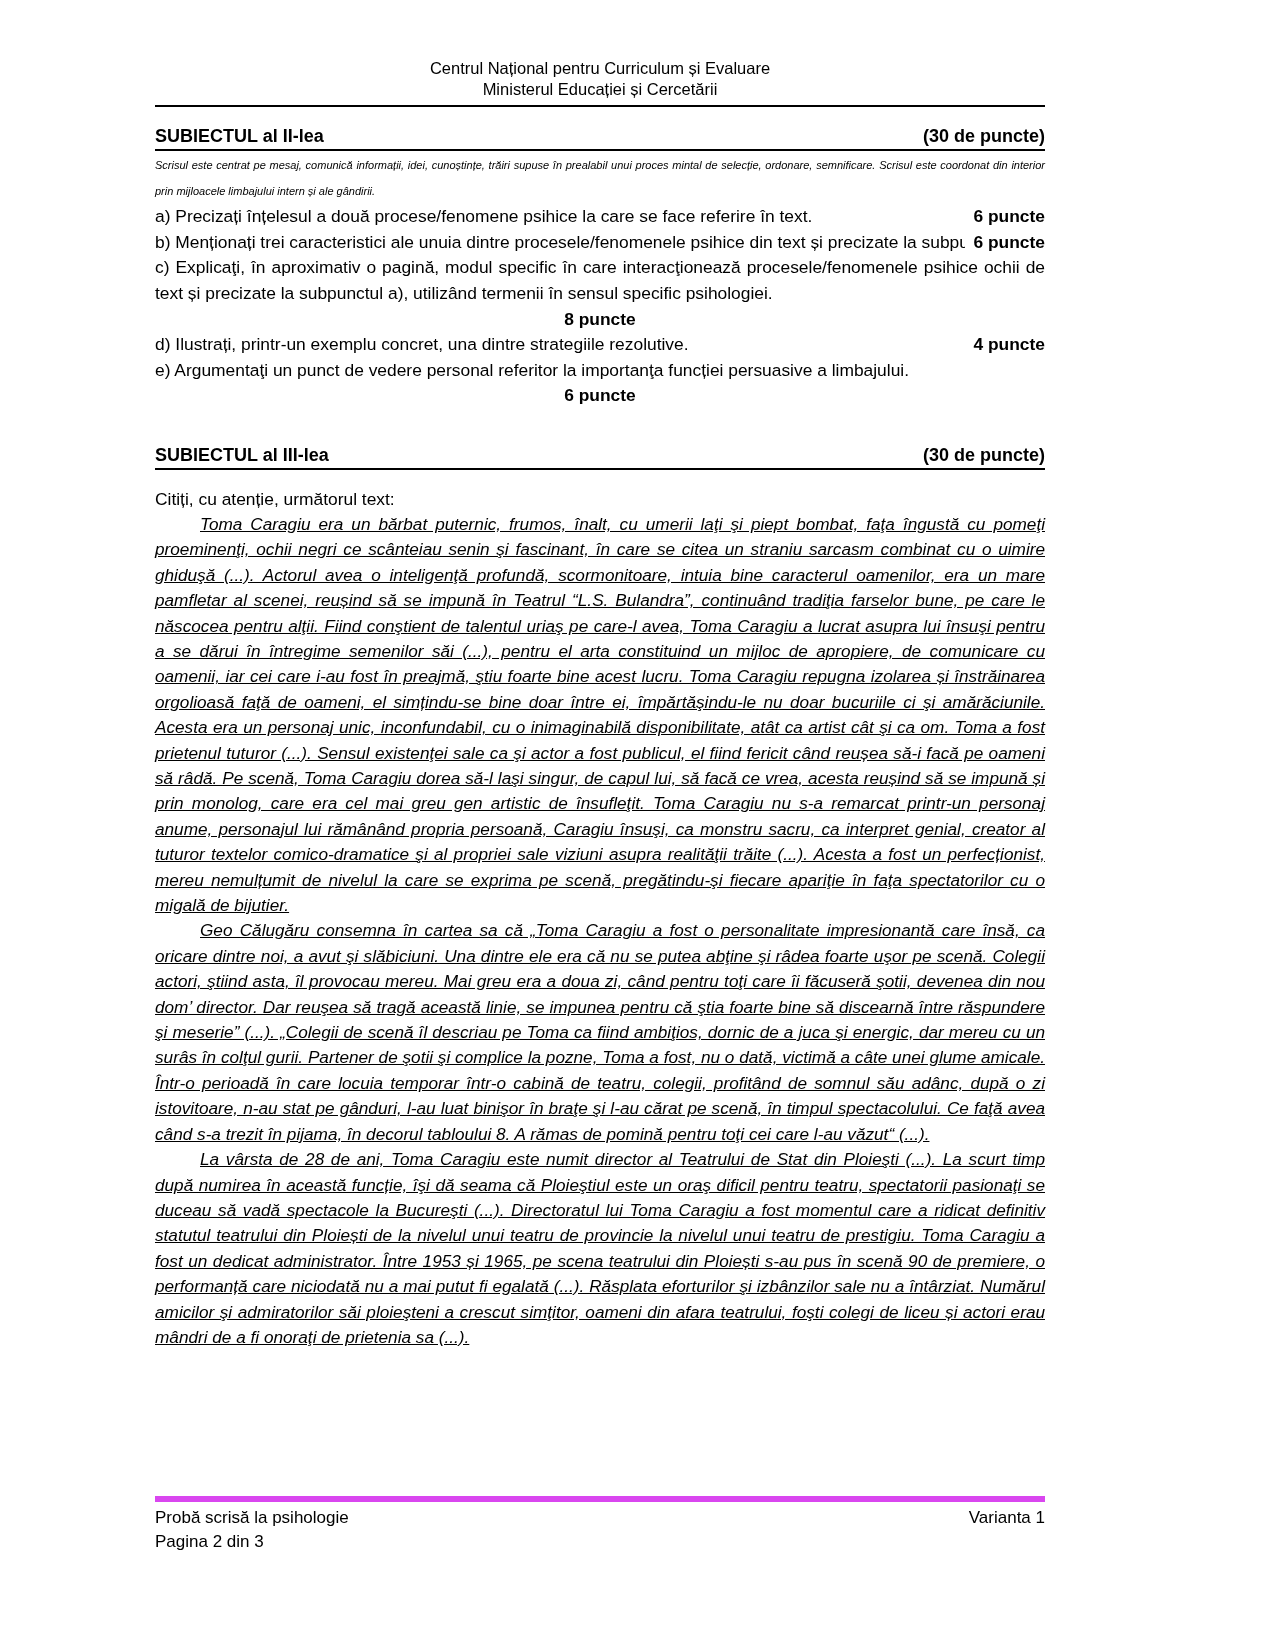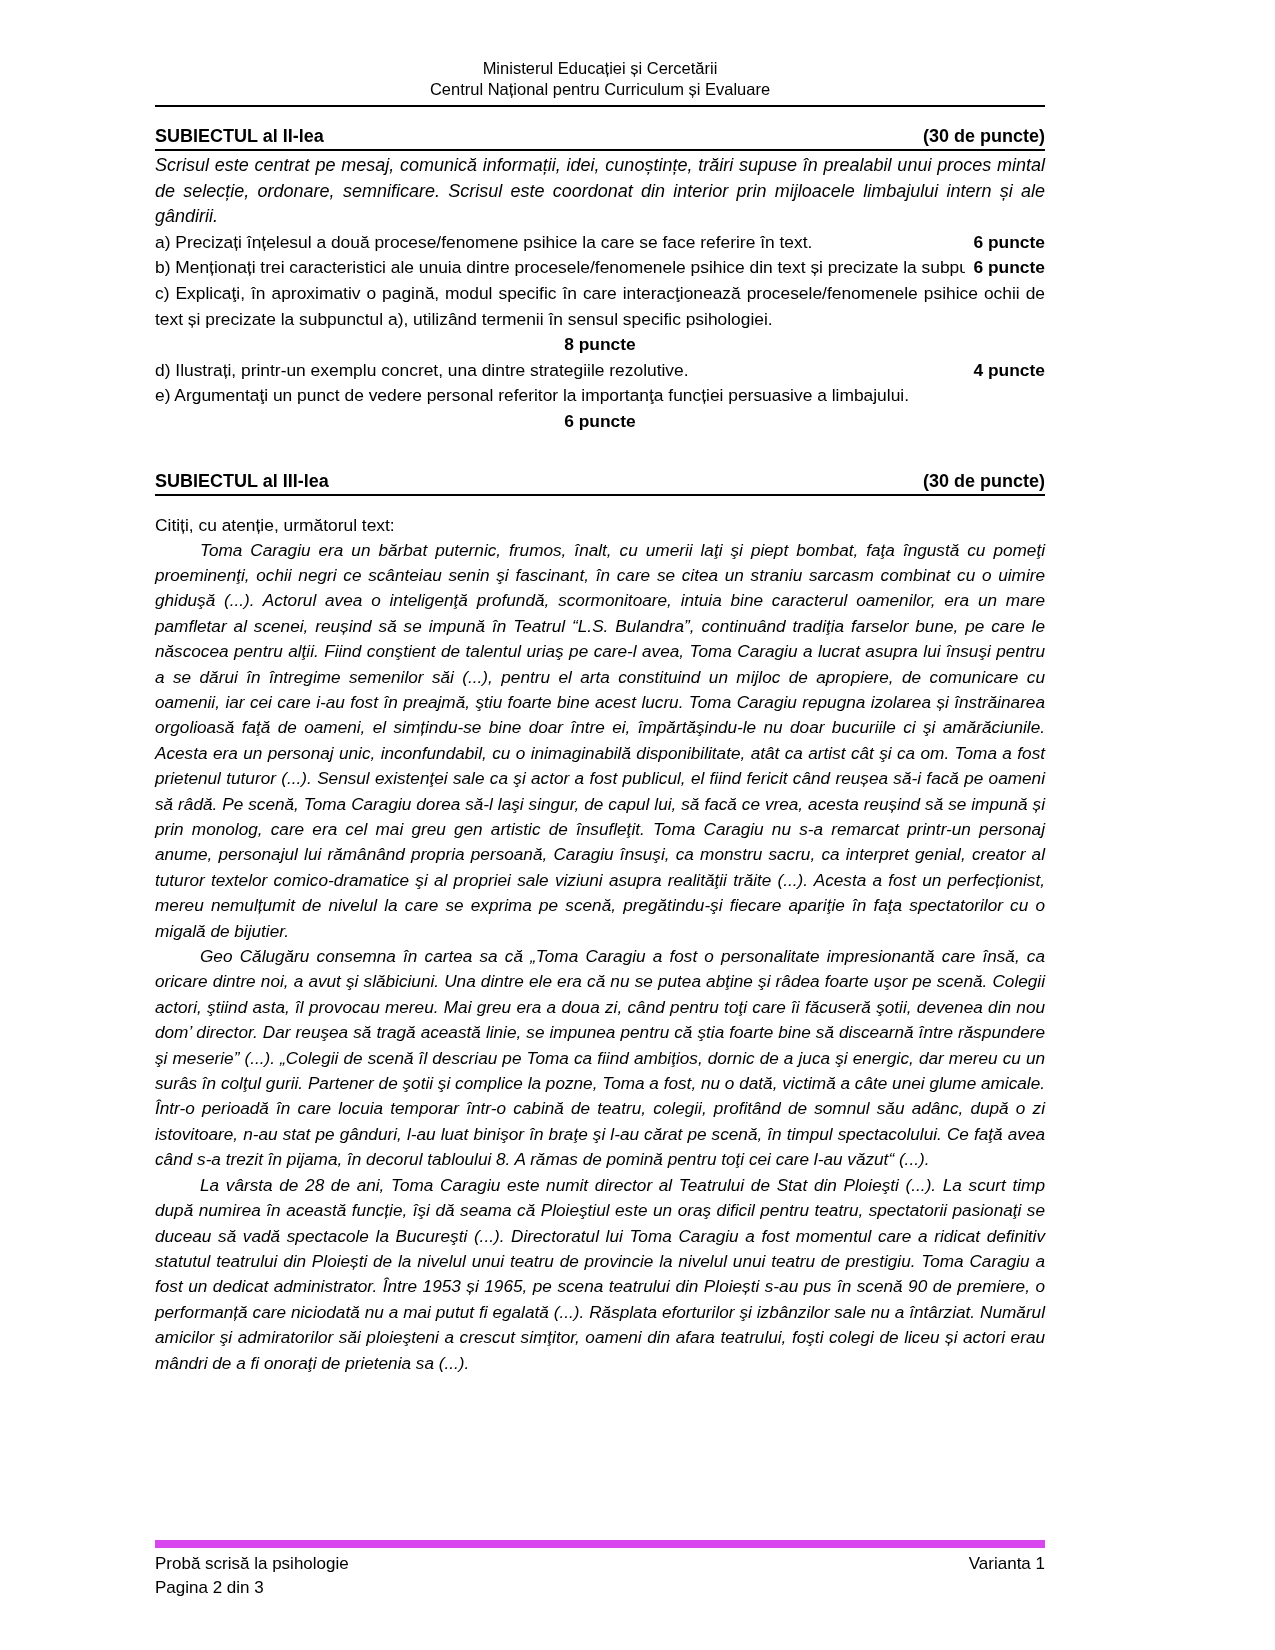--- a/index.html
+++ b/index.html
@@ -34,21 +34,21 @@
     align-items: flex-end;
     font-weight: bold;
     font-size: 18px;
     line-height: 23px;
     border-bottom: 2px solid #000;
     padding: 18px 0 1px 0;
   }
   .subject-row .subject-title { text-decoration: none; }
   .intro {
     font-style: italic;
-    font-size: 18px;
+    font-size: 11px;
     line-height: 25.6px;
     text-align: justify;
     margin: 2px 0 0 0;
   }
   .items {
     font-size: 17.4px;
     line-height: 25.6px;
   }
   .item { position: relative; text-align: justify; }
   .item .pts-abs {
@@ -67,52 +67,52 @@
   .instruction {
     font-size: 17.4px;
     line-height: 26px;
     margin-top: 16px;
   }
   .essay {
     font-style: italic;
     font-size: 17.2px;
     line-height: 25.4px;
     text-align: justify;
+    text-decoration: underline;
   }
   .essay p {
     margin: 0;
     text-indent: 45px;
   }
   .page-footer {
     position: absolute;
     left: 155px;
     top: 1496px;
     width: 890px;
-    border-top: 8px solid #d946ef;
+    border-top: 6px solid #d946ef;
     padding-top: 4px;
     font-size: 17px;
     line-height: 24px;
-    margin-top: 44px;
   }
   .footer-row {
     display: flex;
     justify-content: space-between;
   }
   .footer-center {
     text-align: left;
   }
 </style>
 </head>
 <body>
 
 <div class="content">
 
   <div class="doc-header">
+    <div>Centrul Național pentru Curriculum și Evaluare</div>
     <div>Ministerul Educației și Cercetării</div>
-    <div>Centrul Național pentru Curriculum și Evaluare</div>
   </div>
 
   <div class="subject-row">
     <span class="subject-title">SUBIECTUL al II-lea</span>
     <span>(30 de puncte)</span>
   </div>
 
   <p class="intro">Scrisul este centrat pe mesaj, comunică informații, idei, cunoștințe, trăiri supuse în prealabil unui proces mintal de selecție, ordonare, semnificare. Scrisul este coordonat din interior prin mijloacele limbajului intern și ale gândirii.</p>
 
   <div class="items">

